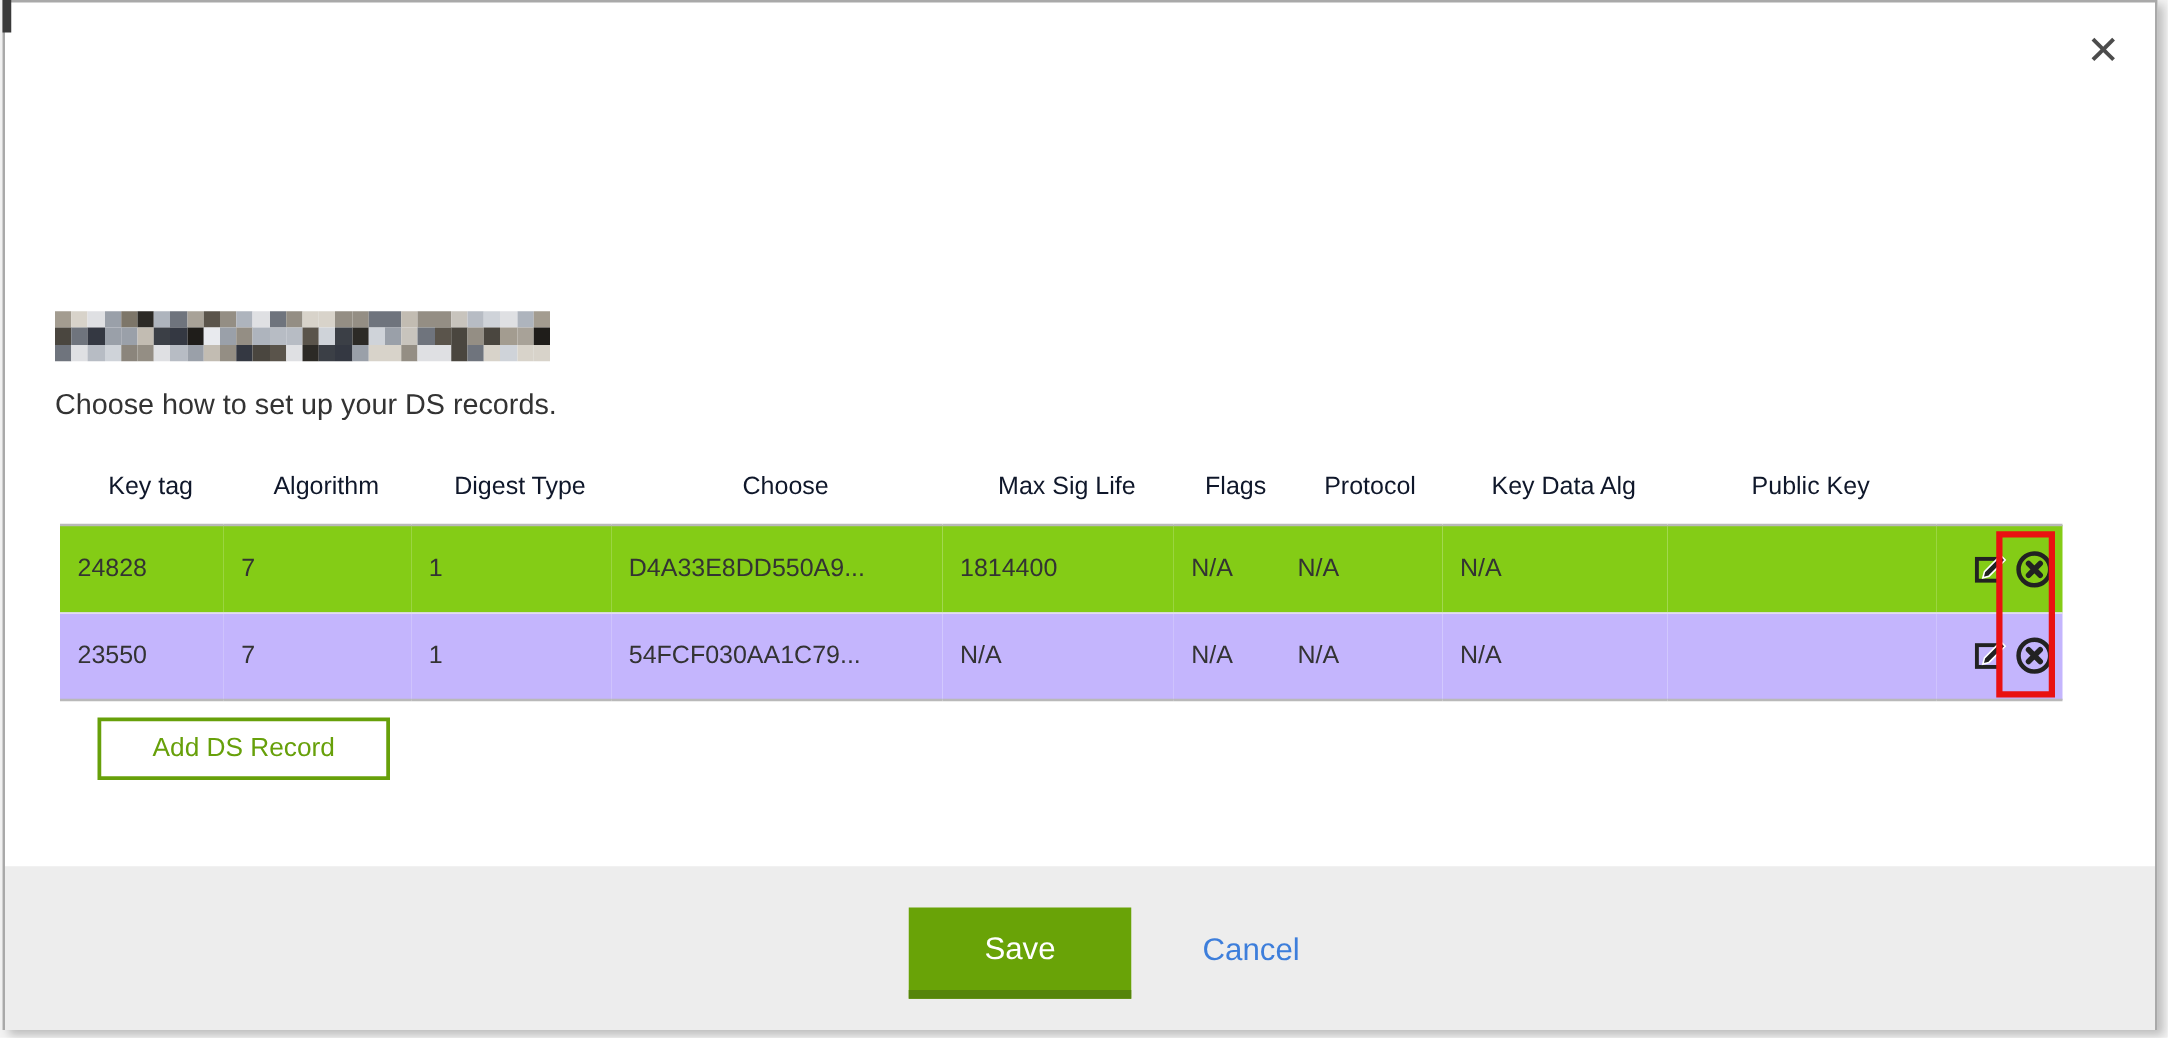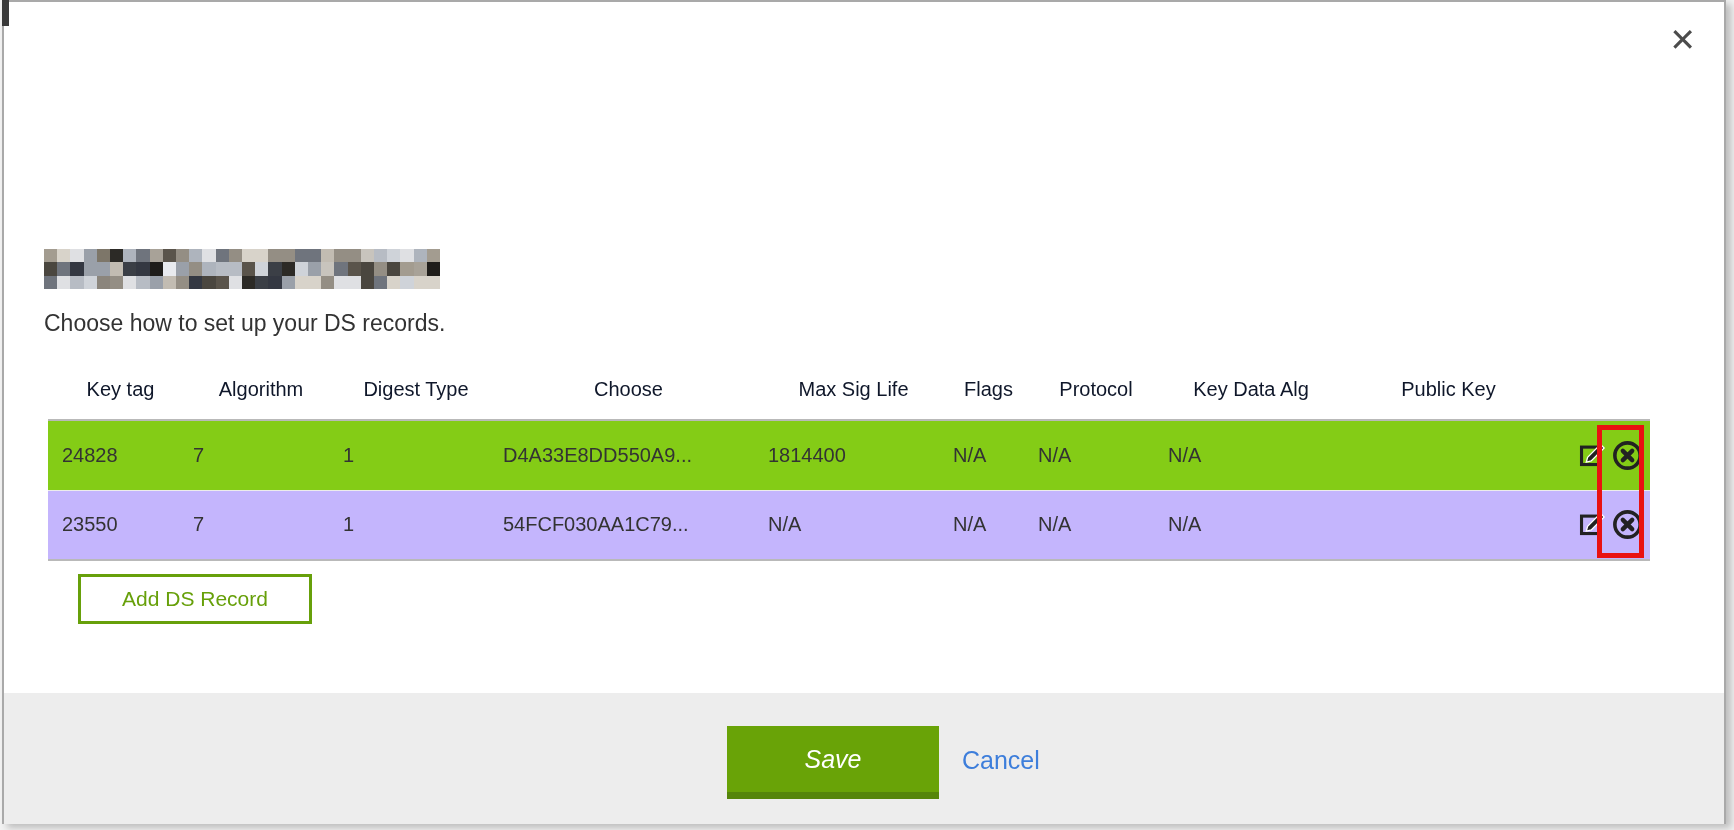--- a/index.html
+++ b/index.html
@@ -81,27 +81,26 @@
     font-family: "Liberation Sans", "DejaVu Sans", sans-serif;
     margin-left: 30px;
   }
   .footer {
     position: absolute; left: 0; top: 691px;
     width: 100%; height: 131px;
     background: #ededed;
   }
   .save-btn {
     position: absolute; left: 723px; top: 33px;
-    width: 212px; height: 73px;
+    width: 178px; height: 73px;
     background: var(--save-green, #69a307);
     border: none;
     border-bottom: 7px solid #55850a;
     color: #ffffff; font-size: 25px; cursor: pointer;
     font-family: "Liberation Sans", "DejaVu Sans", sans-serif;
-    font-style: italic;
   }
   .cancel-link {
     position: absolute; left: 958px; top: 53px;
     color: var(--cancel-blue, #3d7edb);
     font-size: 25px; text-decoration: none; cursor: pointer;
   }
 </style>
 </head>
 <body>
 

